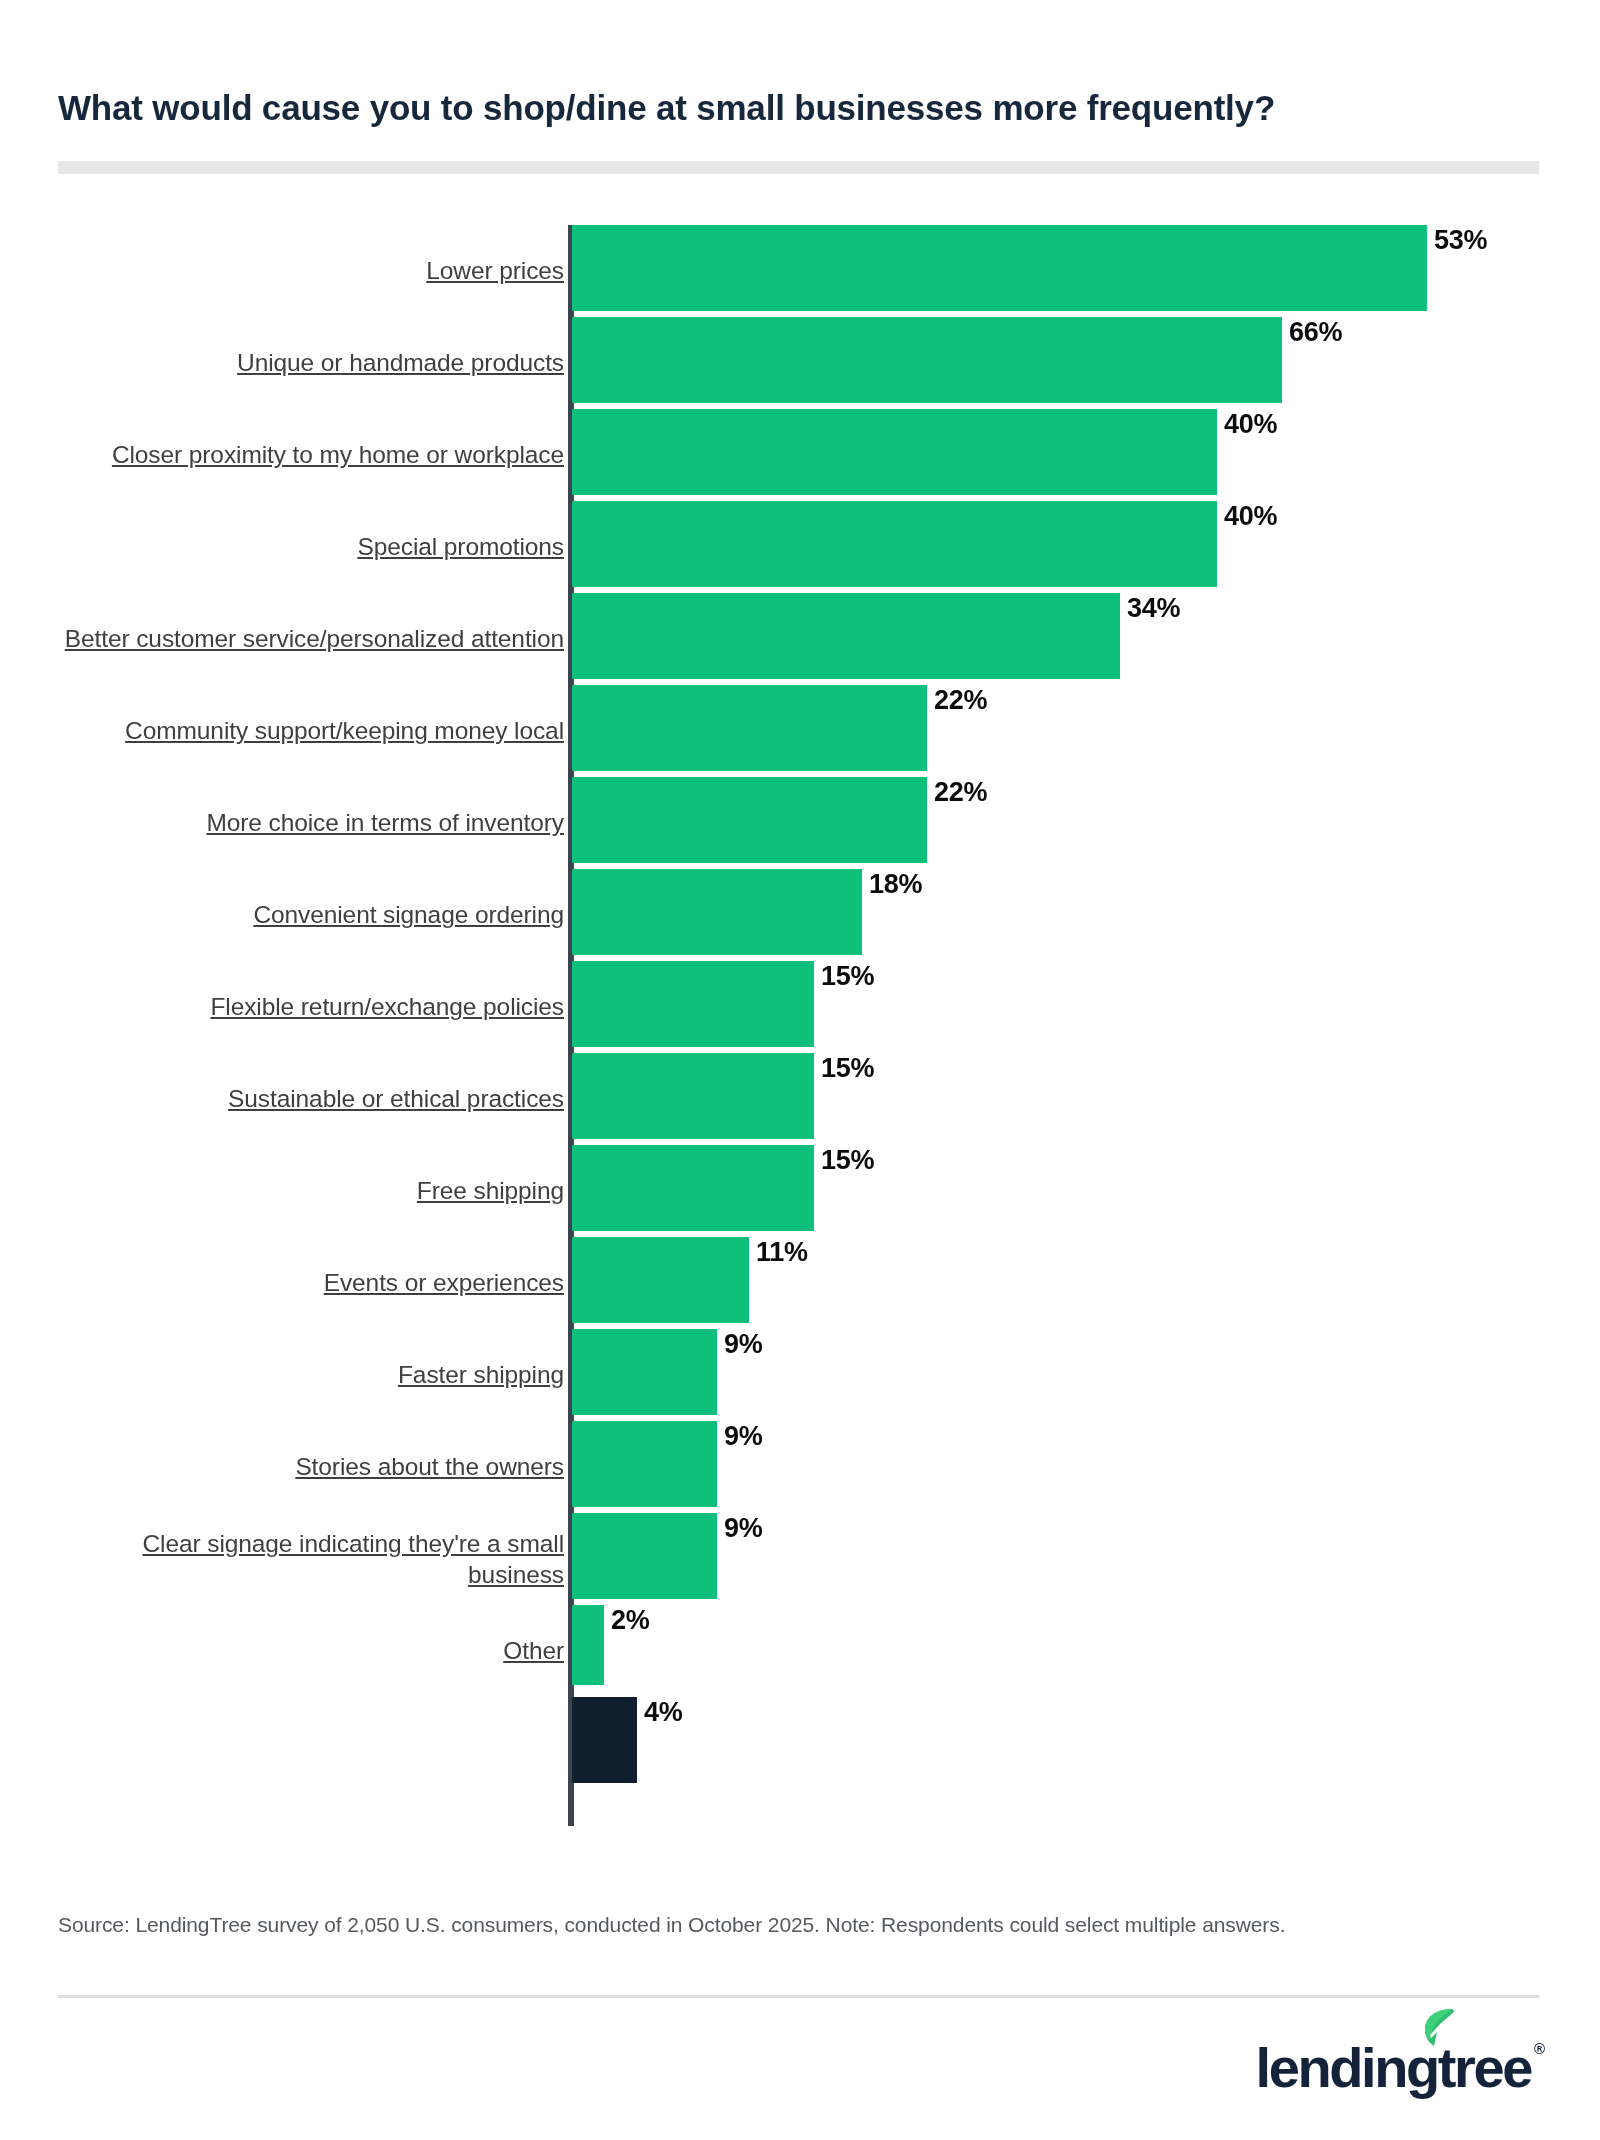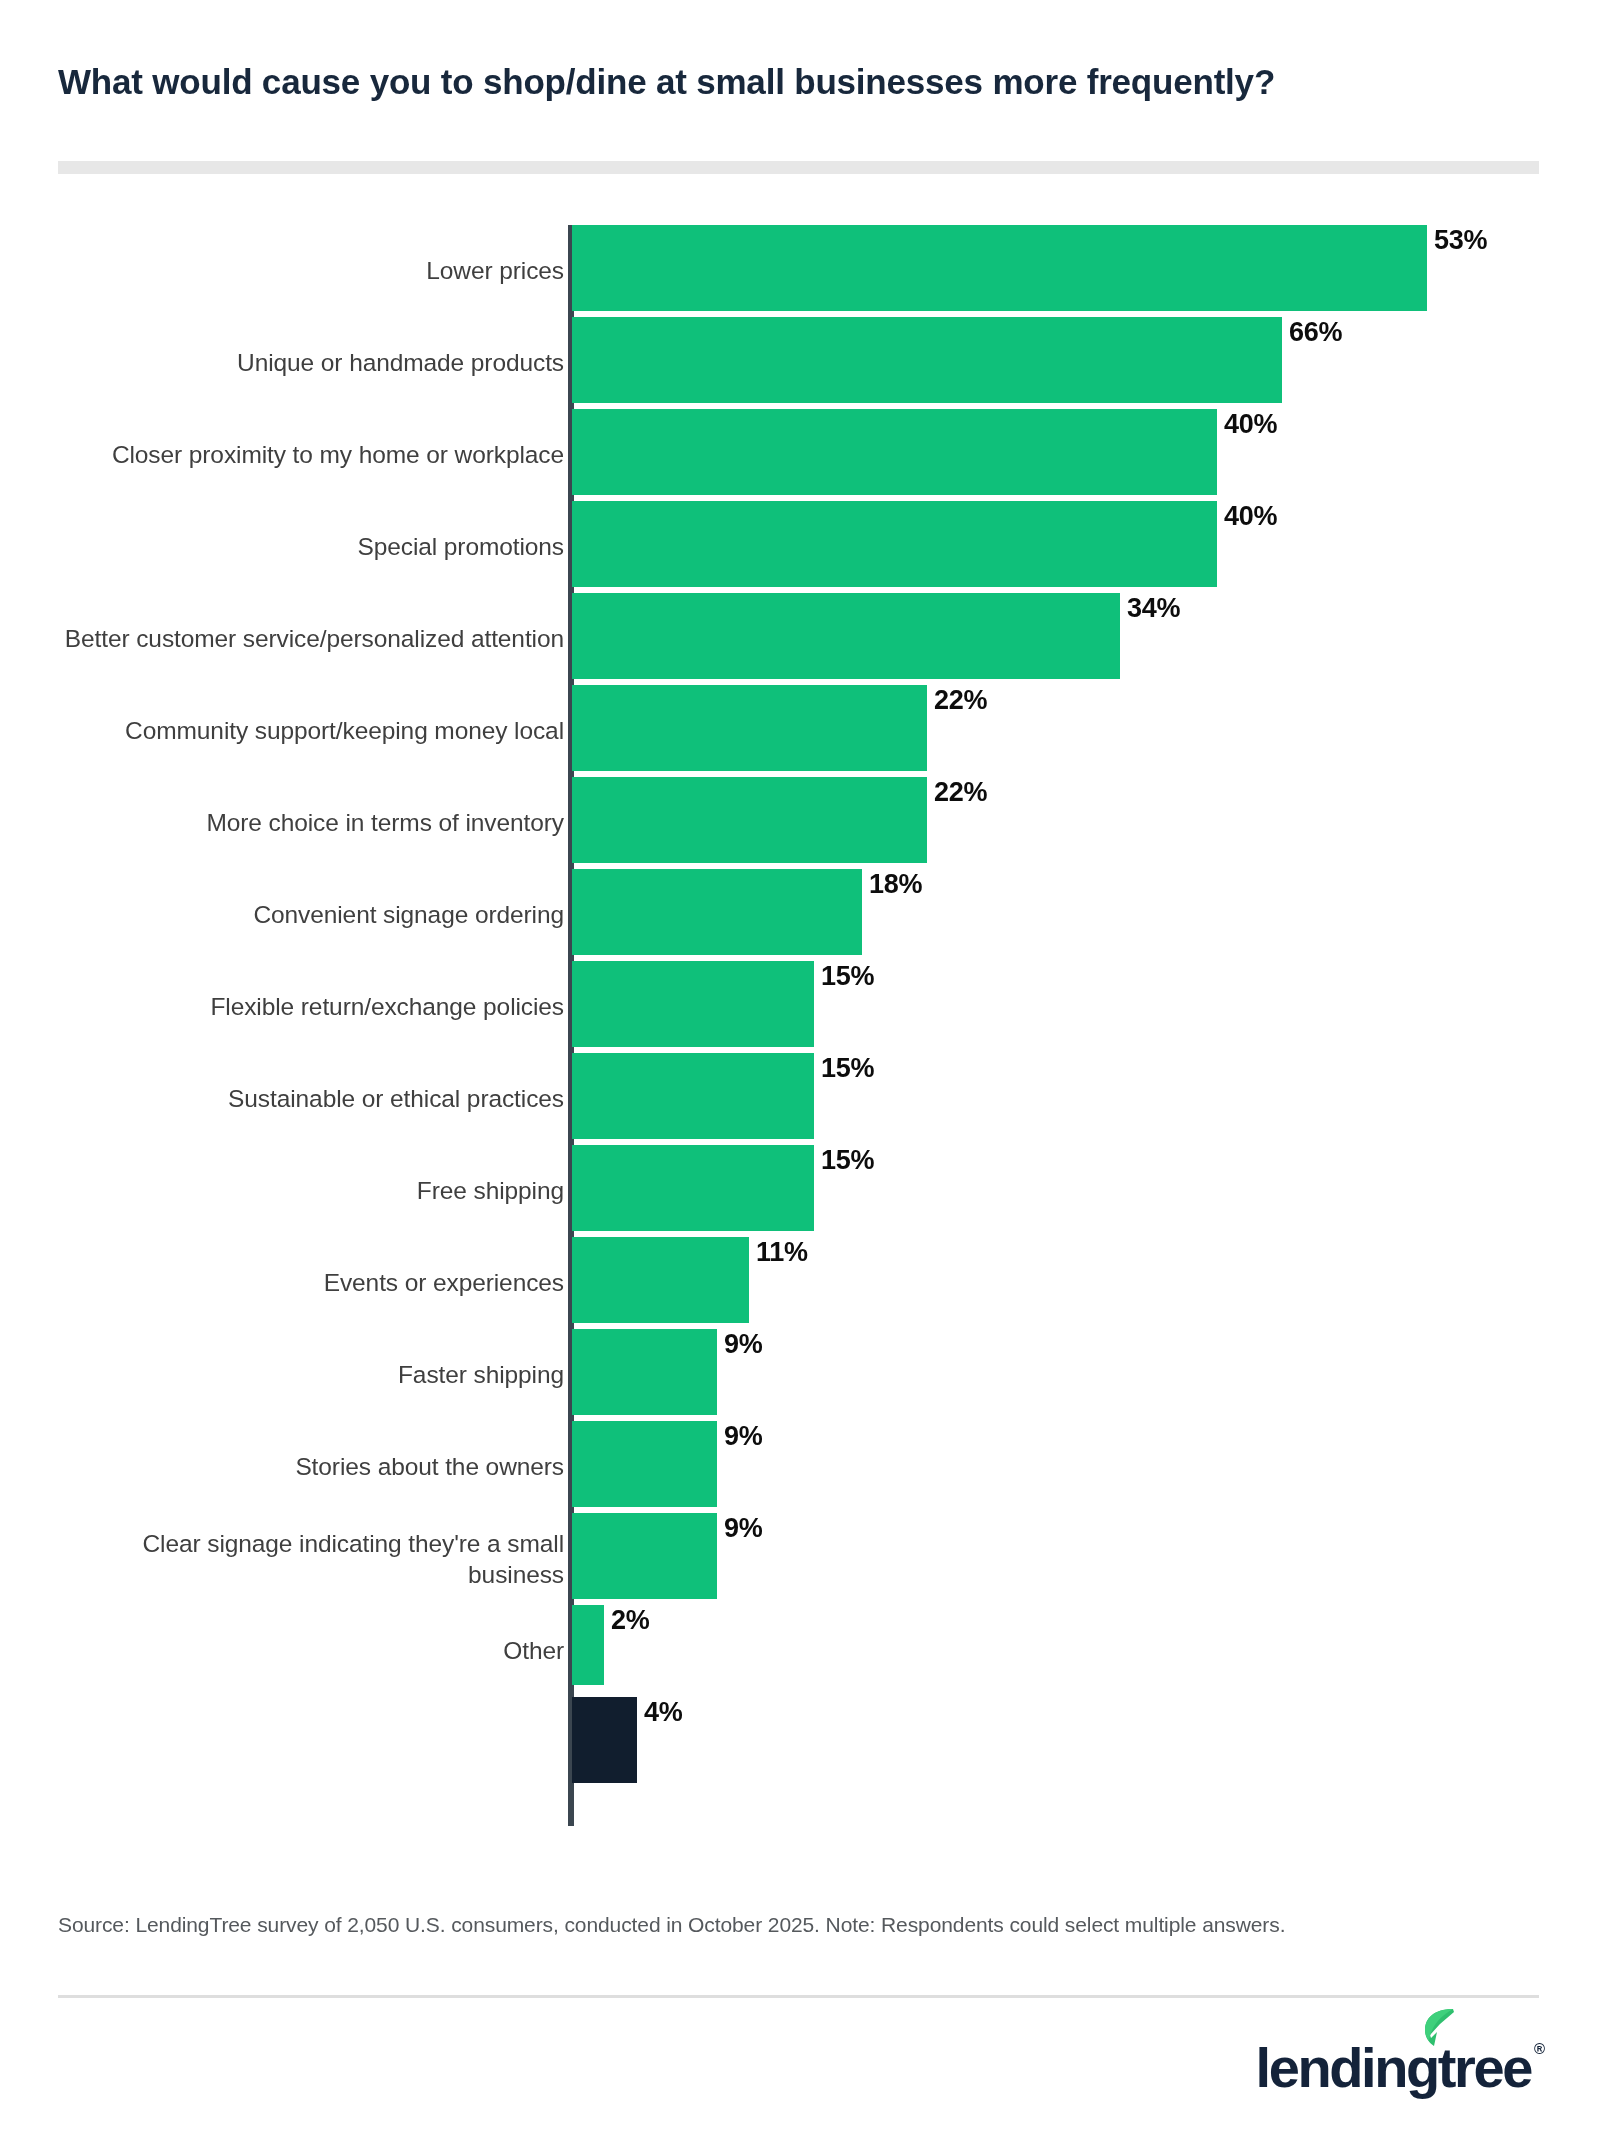--- a/index.html
+++ b/index.html
@@ -21,21 +21,21 @@
     position: relative;
     width: 1600px;
     height: 2140px;
     background: #ffffff;
   }
 
   
   .chart-title {
     position: absolute;
     left: 58px;
-    top: 62px;
+    top: 88px;
     width: 1480px;
     font-size: 35px;
     font-weight: bold;
     color: #18283c;
     letter-spacing: -0.2px;
     line-height: 1.15;
     white-space: nowrap;
   }
   .header-rule {
     position: absolute;
@@ -80,20 +80,21 @@
     width: 520px;
     height: 92px;
     display: flex;
     align-items: center;
     justify-content: flex-end;
     text-align: right;
     font-size: 24.5px;
     color: #3f3f3f;
     line-height: 1.28;
     letter-spacing: -0.1px;
+    text-decoration: underline;
   }
   .row-bar-wrap {
     position: absolute;
     left: 572px;
     top: 0;
     height: 92px;
     display: flex;
   }
   .bar {
     height: 86px;

